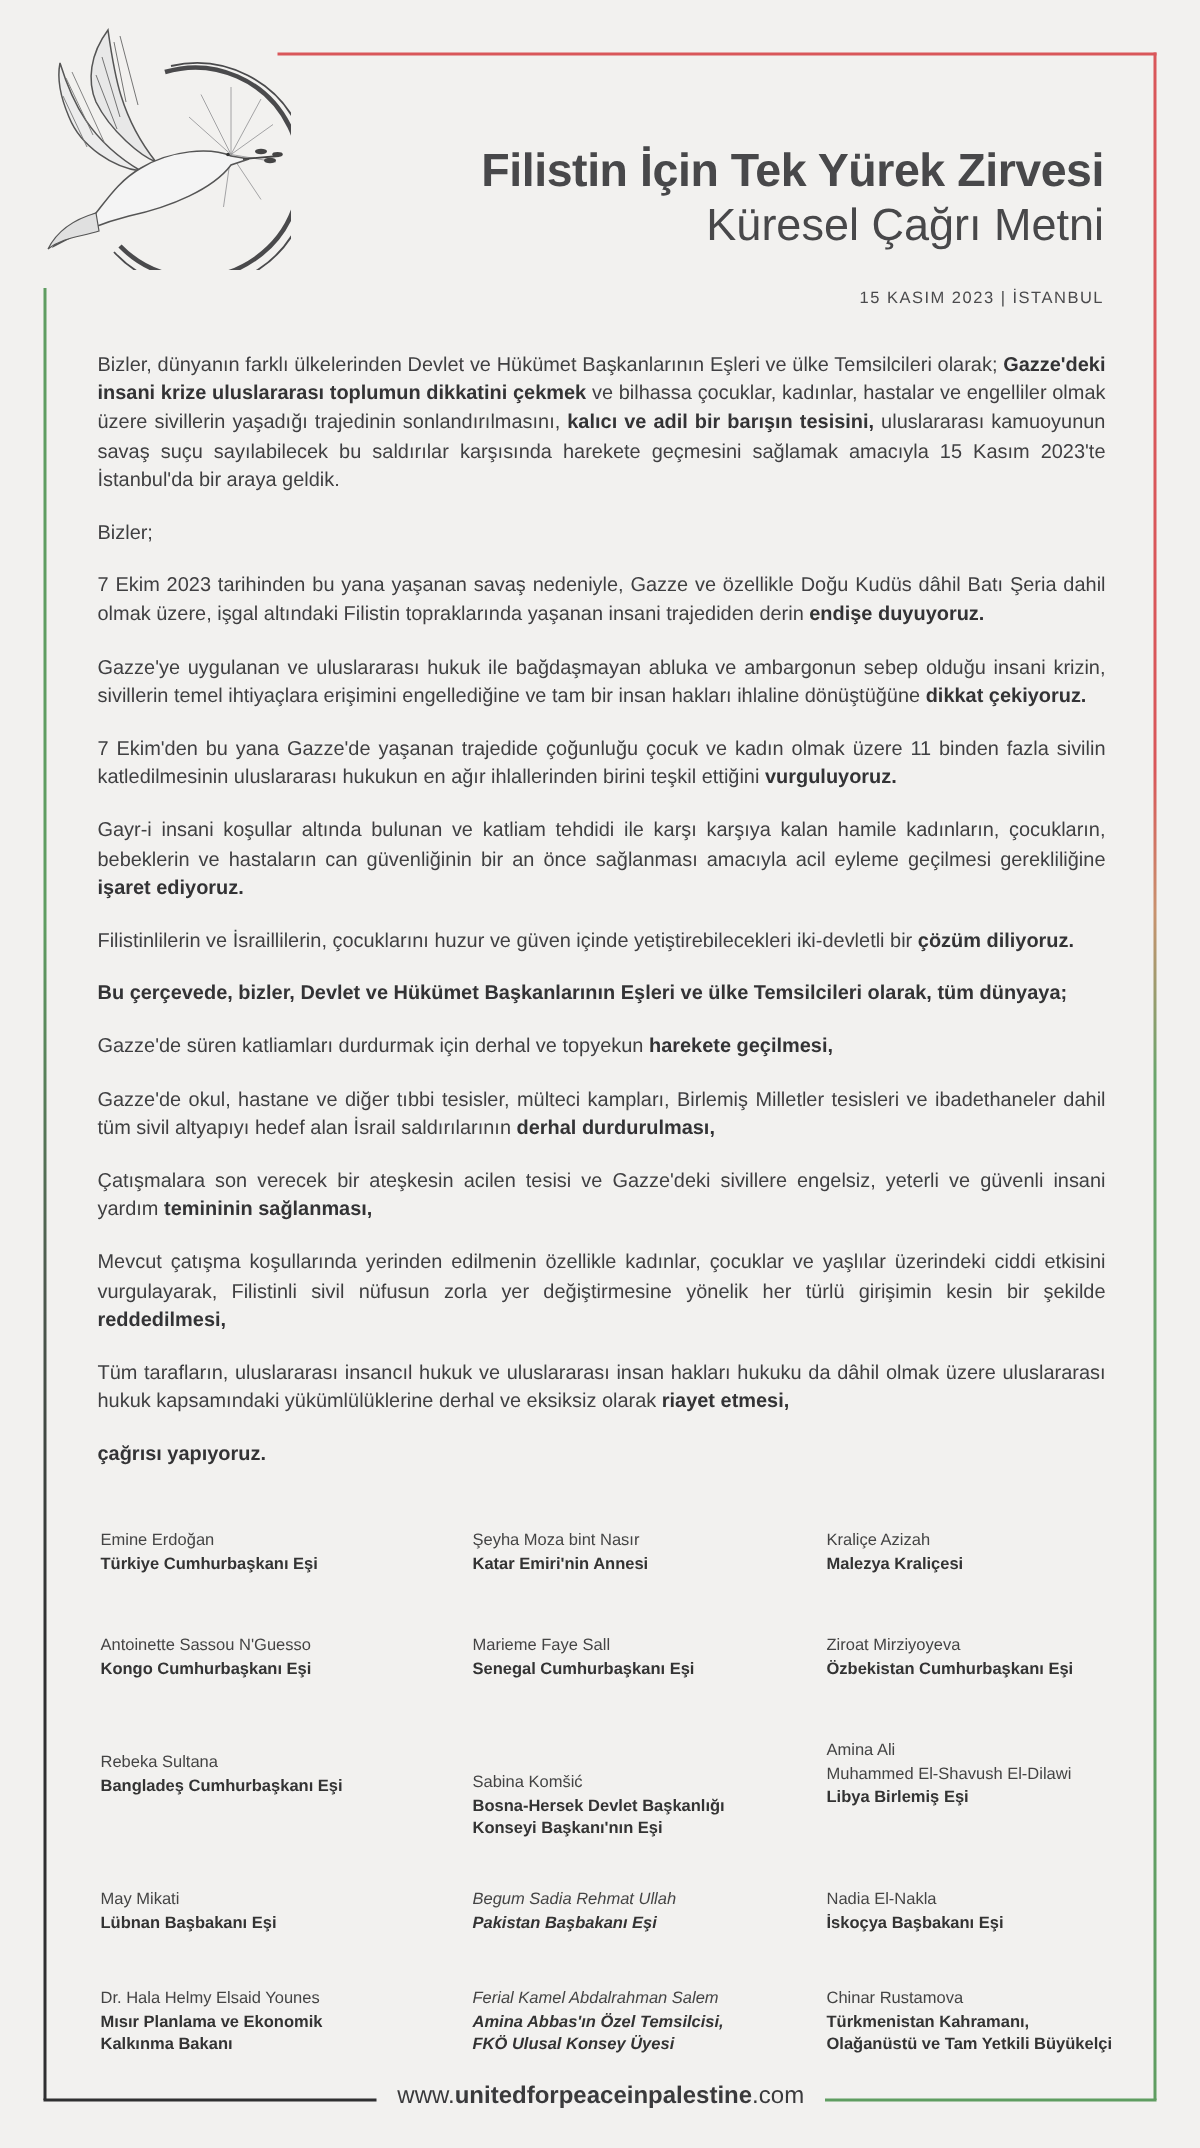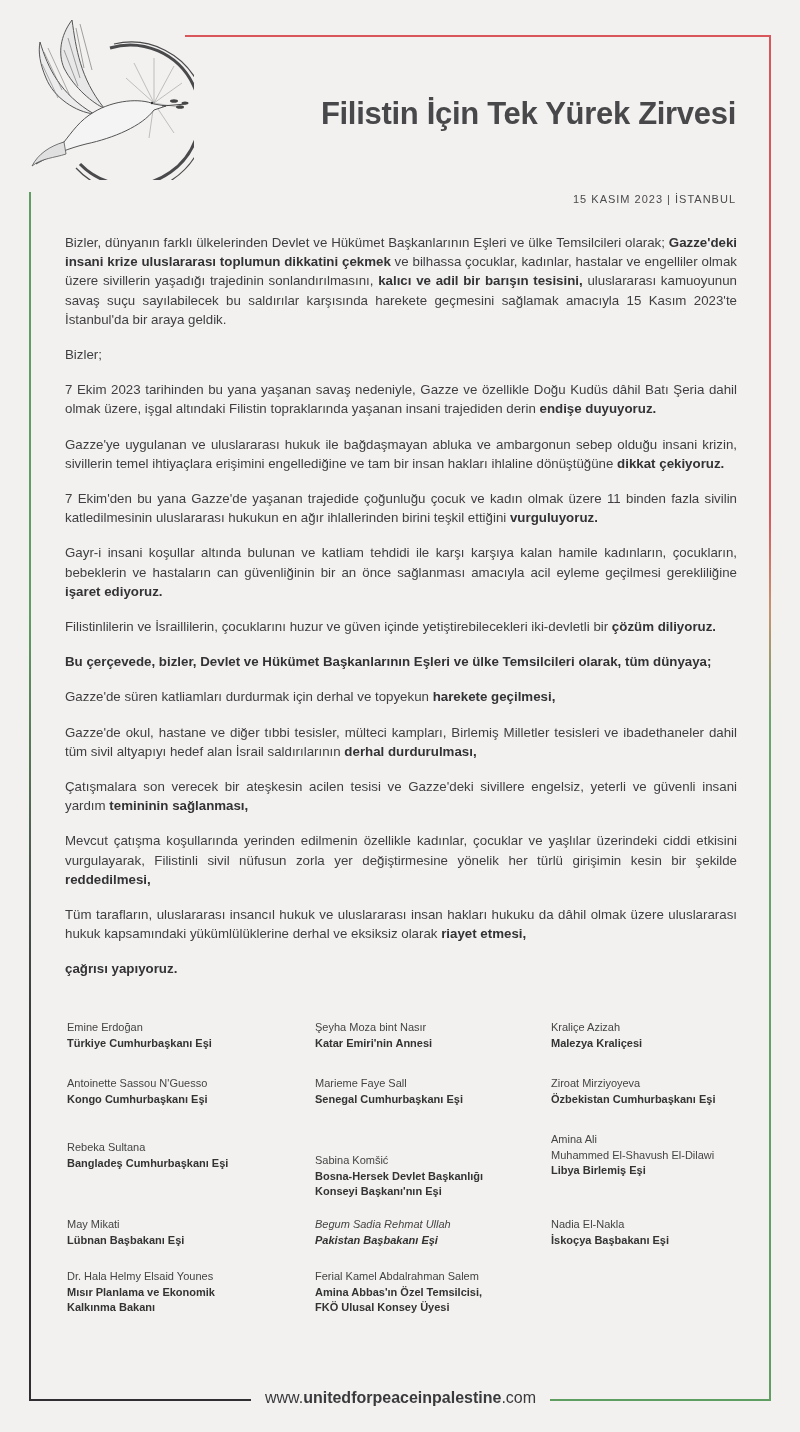--- a/index.html
+++ b/index.html
@@ -59,21 +59,21 @@
   .body-text {
     position: absolute; left: 65px; top: 233px; width: 672px;
     font-size: 13.3px; line-height: 19.2px; color: #3f3f41; text-align: justify;
   }
   .body-text p { margin-bottom: 16px; }
   .body-text b { font-weight: 700; color: #333335; }
 
   .signatories {
     position: absolute; left: 67px; top: 1020px; width: 680px;
     display: grid; grid-template-columns: 248px 236px 196px;
-    row-gap: 0;
+    row-gap: 14px;
   }
   .sig {
     font-size: 11px; line-height: 15.5px; color: #444;
   }
   .sig .nm { font-weight: 400; display: block; }
   .sig .rl { font-weight: 700; display: block; color: #333; }
 </style>
 </head>
 <body>
 
@@ -112,20 +112,21 @@
     <path d="M148 98 L172 96" stroke="#444" stroke-width="1.2"></path>
     <ellipse cx="160" cy="93" rx="4" ry="1.8" fill="#444"></ellipse>
     <ellipse cx="166" cy="99" rx="4" ry="1.8" fill="#444"></ellipse>
     <ellipse cx="171" cy="95" rx="3.5" ry="1.6" fill="#444"></ellipse>
     <circle cx="138" cy="95" r="1.2" fill="#333"></circle>
   </svg>
 </div>
 
 <div class="title-block">
   <div class="title-main">Filistin İçin Tek Yürek Zirvesi</div>
+  <div class="title-sub">Küresel Çağrı Metni</div>
 </div>
 <div class="date-line">15 KASIM 2023 | İSTANBUL</div>
 
 <div class="body-text">
   <p><span>Bizler, dünyanın farklı ülkelerinden Devlet ve Hükümet Başkanlarının Eşleri ve ülke Temsilcileri olarak; </span><b>Gazze'deki insani krize uluslararası toplumun dikkatini çekmek</b><span> ve bilhassa çocuklar, kadınlar, hastalar ve engelliler olmak üzere sivillerin yaşadığı trajedinin sonlandırılmasını, </span><b>kalıcı ve adil bir barışın tesisini,</b><span> uluslararası kamuoyunun savaş suçu sayılabilecek bu saldırılar karşısında harekete geçmesini sağlamak amacıyla 15 Kasım 2023'te İstanbul'da bir araya geldik.</span></p>
   <p>Bizler;</p>
   <p><span>7 Ekim 2023 tarihinden bu yana yaşanan savaş nedeniyle, Gazze ve özellikle Doğu Kudüs dâhil Batı Şeria dahil olmak üzere, işgal altındaki Filistin topraklarında yaşanan insani trajediden derin </span><b>endişe duyuyoruz.</b></p>
   <p><span>Gazze'ye uygulanan ve uluslararası hukuk ile bağdaşmayan abluka ve ambargonun sebep olduğu insani krizin, sivillerin temel ihtiyaçlara erişimini engellediğine ve tam bir insan hakları ihlaline dönüştüğüne </span><b>dikkat çekiyoruz.</b></p>
   <p><span>7 Ekim'den bu yana Gazze'de yaşanan trajedide çoğunluğu çocuk ve kadın olmak üzere 11 binden fazla sivilin katledilmesinin uluslararası hukukun en ağır ihlallerinden birini teşkil ettiğini </span><b>vurguluyoruz.</b></p>
   <p><span>Gayr-i insani koşullar altında bulunan ve katliam tehdidi ile karşı karşıya kalan hamile kadınların, çocukların, bebeklerin ve hastaların can güvenliğinin bir an önce sağlanması amacıyla acil eyleme geçilmesi gerekliliğine </span><b>işaret ediyoruz.</b></p>
@@ -188,20 +189,25 @@
     </div>
     <div class="sig" style="height: 52px;">
       <span class="nm">Nadia El-Nakla</span>
       <span class="rl">İskoçya Başbakanı Eşi</span>
     </div>
     <div class="sig" style="height: 70px;">
       <span class="nm">Dr. Hala Helmy Elsaid Younes</span>
       <span class="rl">Mısır Planlama ve Ekonomik</span>
       <span class="rl">Kalkınma Bakanı</span>
     </div>
-    <div class="sig" style="height: 70px;">
+    <div class="sig" style="height: 70px; font-style: italic;">
       <span class="nm">Ferial Kamel Abdalrahman Salem</span>
       <span class="rl">Amina Abbas'ın Özel Temsilcisi,</span>
       <span class="rl">FKÖ Ulusal Konsey Üyesi</span>
     </div>
+    <div class="sig" style="height: 60px;">
+      <span class="nm">Chinar Rustamova</span>
+      <span class="rl">Türkmenistan Kahramanı,</span>
+      <span class="rl">Olağanüstü ve Tam Yetkili Büyükelçi</span>
+    </div>
   </div>
 
 <div class="footer-url"><span>www.</span><b>unitedforpeaceinpalestine</b><span>.com</span></div>
 
 </body></html>

